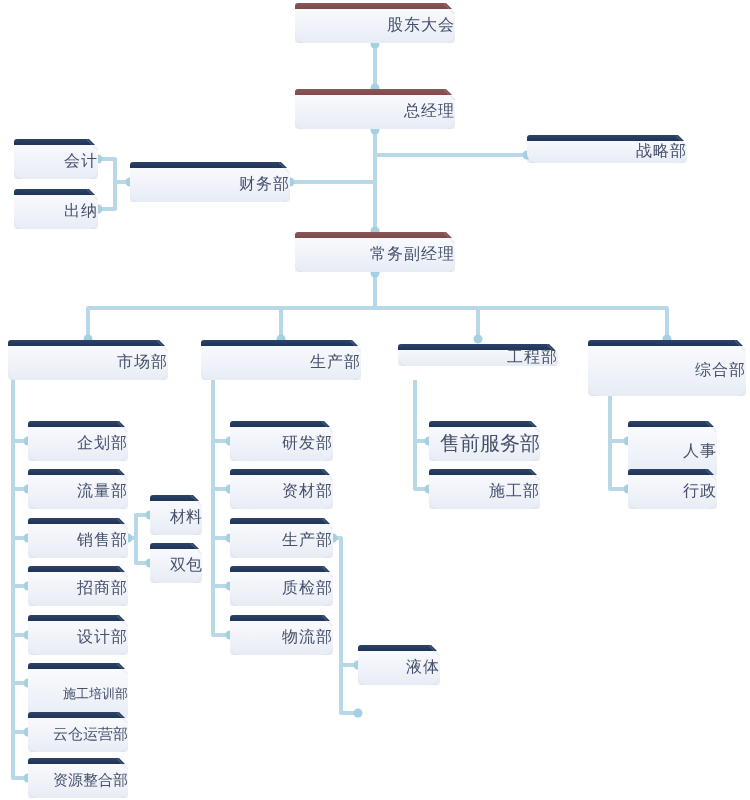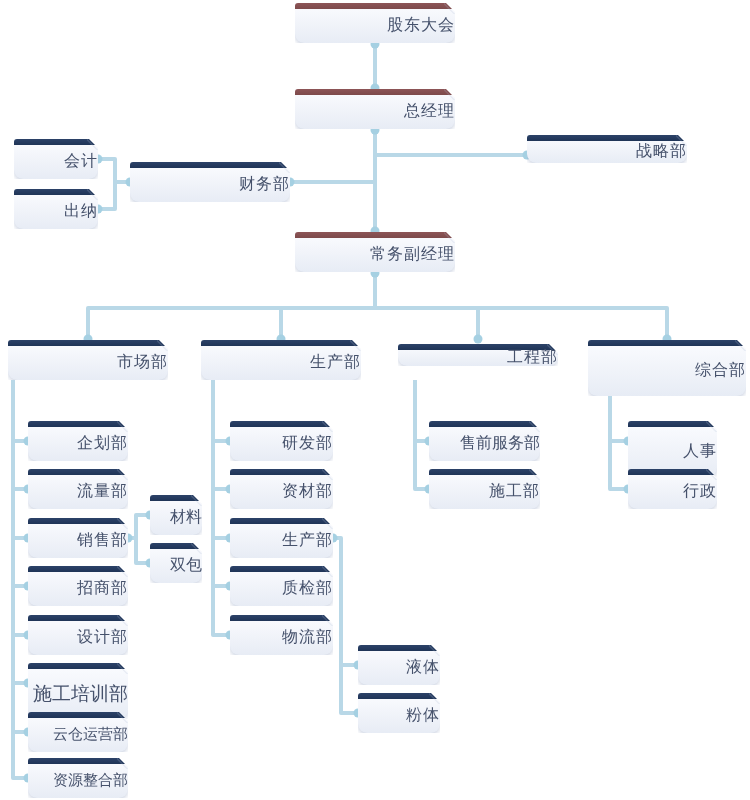--- a/index.html
+++ b/index.html
@@ -175,21 +175,21 @@
     </div>
   <div class="node dept" style="left:28px;top:518px;width:100px;height:40px">
       <span class="lbl">销售部</span>
     </div>
   <div class="node dept" style="left:28px;top:566px;width:100px;height:40px">
       <span class="lbl">招商部</span>
     </div>
   <div class="node dept" style="left:28px;top:615px;width:100px;height:40px">
       <span class="lbl">设计部</span>
     </div>
-  <div class="node dept" style="left:28px;top:663px;width:100px;height:56px;font-size:19px;letter-spacing:0">
+  <div class="node dept" style="left:28px;top:663px;width:100px;height:56px;font-size:13px;letter-spacing:0">
       <span class="lbl">施工培训部</span>
     </div>
   <div class="node dept" style="left:28px;top:712px;width:100px;height:40px;font-size:15px;letter-spacing:0">
       <span class="lbl">云仓运营部</span>
     </div>
   <div class="node dept" style="left:28px;top:758px;width:100px;height:40px;font-size:15px;letter-spacing:0">
       <span class="lbl">资源整合部</span>
     </div>
 
   <div class="node dept" style="left:150px;top:495px;width:52px;height:40px;letter-spacing:0">
@@ -211,25 +211,22 @@
   <div class="node dept" style="left:230px;top:566px;width:103px;height:40px">
       <span class="lbl">质检部</span>
     </div>
   <div class="node dept" style="left:230px;top:615px;width:103px;height:40px">
       <span class="lbl">物流部</span>
     </div>
 
   <div class="node dept" style="left:358px;top:645px;width:82px;height:40px">
       <span class="lbl">液体</span>
     </div>
-  <div class="node dept" style="left:358px;top:693px;width:82px;height:40px">
-      <span class="lbl">粉体</span>
-    </div>
-
-  <div class="node dept" style="left:429px;top:421px;width:111px;height:40px;font-size:16px;letter-spacing:0">
+
+  <div class="node dept" style="left:429px;top:421px;width:111px;height:40px;font-size:20px;letter-spacing:0">
       <span class="lbl">售前服务部</span>
     </div>
   <div class="node dept" style="left:429px;top:469px;width:111px;height:40px">
       <span class="lbl">施工部</span>
     </div>
 
   <div class="node dept" style="left:628px;top:421px;width:89px;height:56px">
       <span class="lbl">人事</span>
     </div>
   <div class="node dept" style="left:628px;top:469px;width:89px;height:40px">

